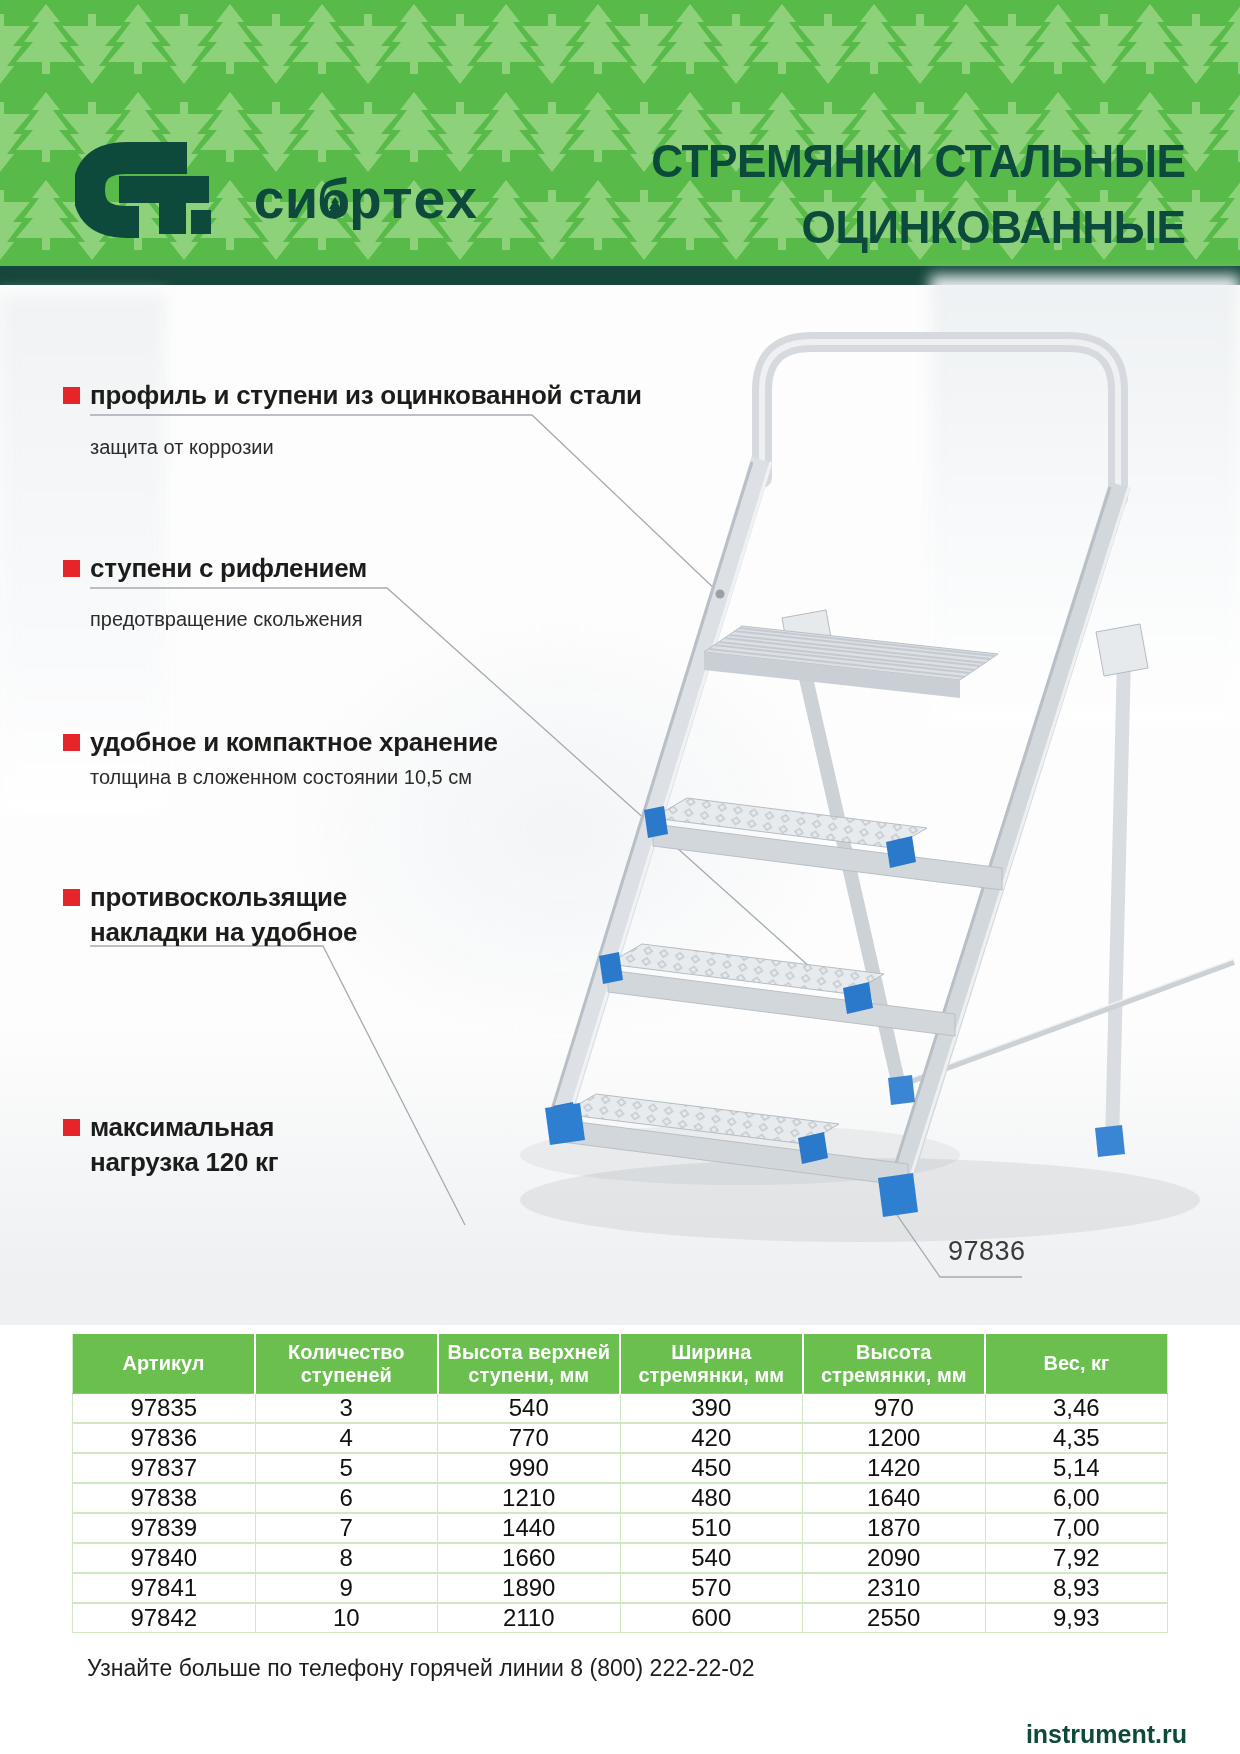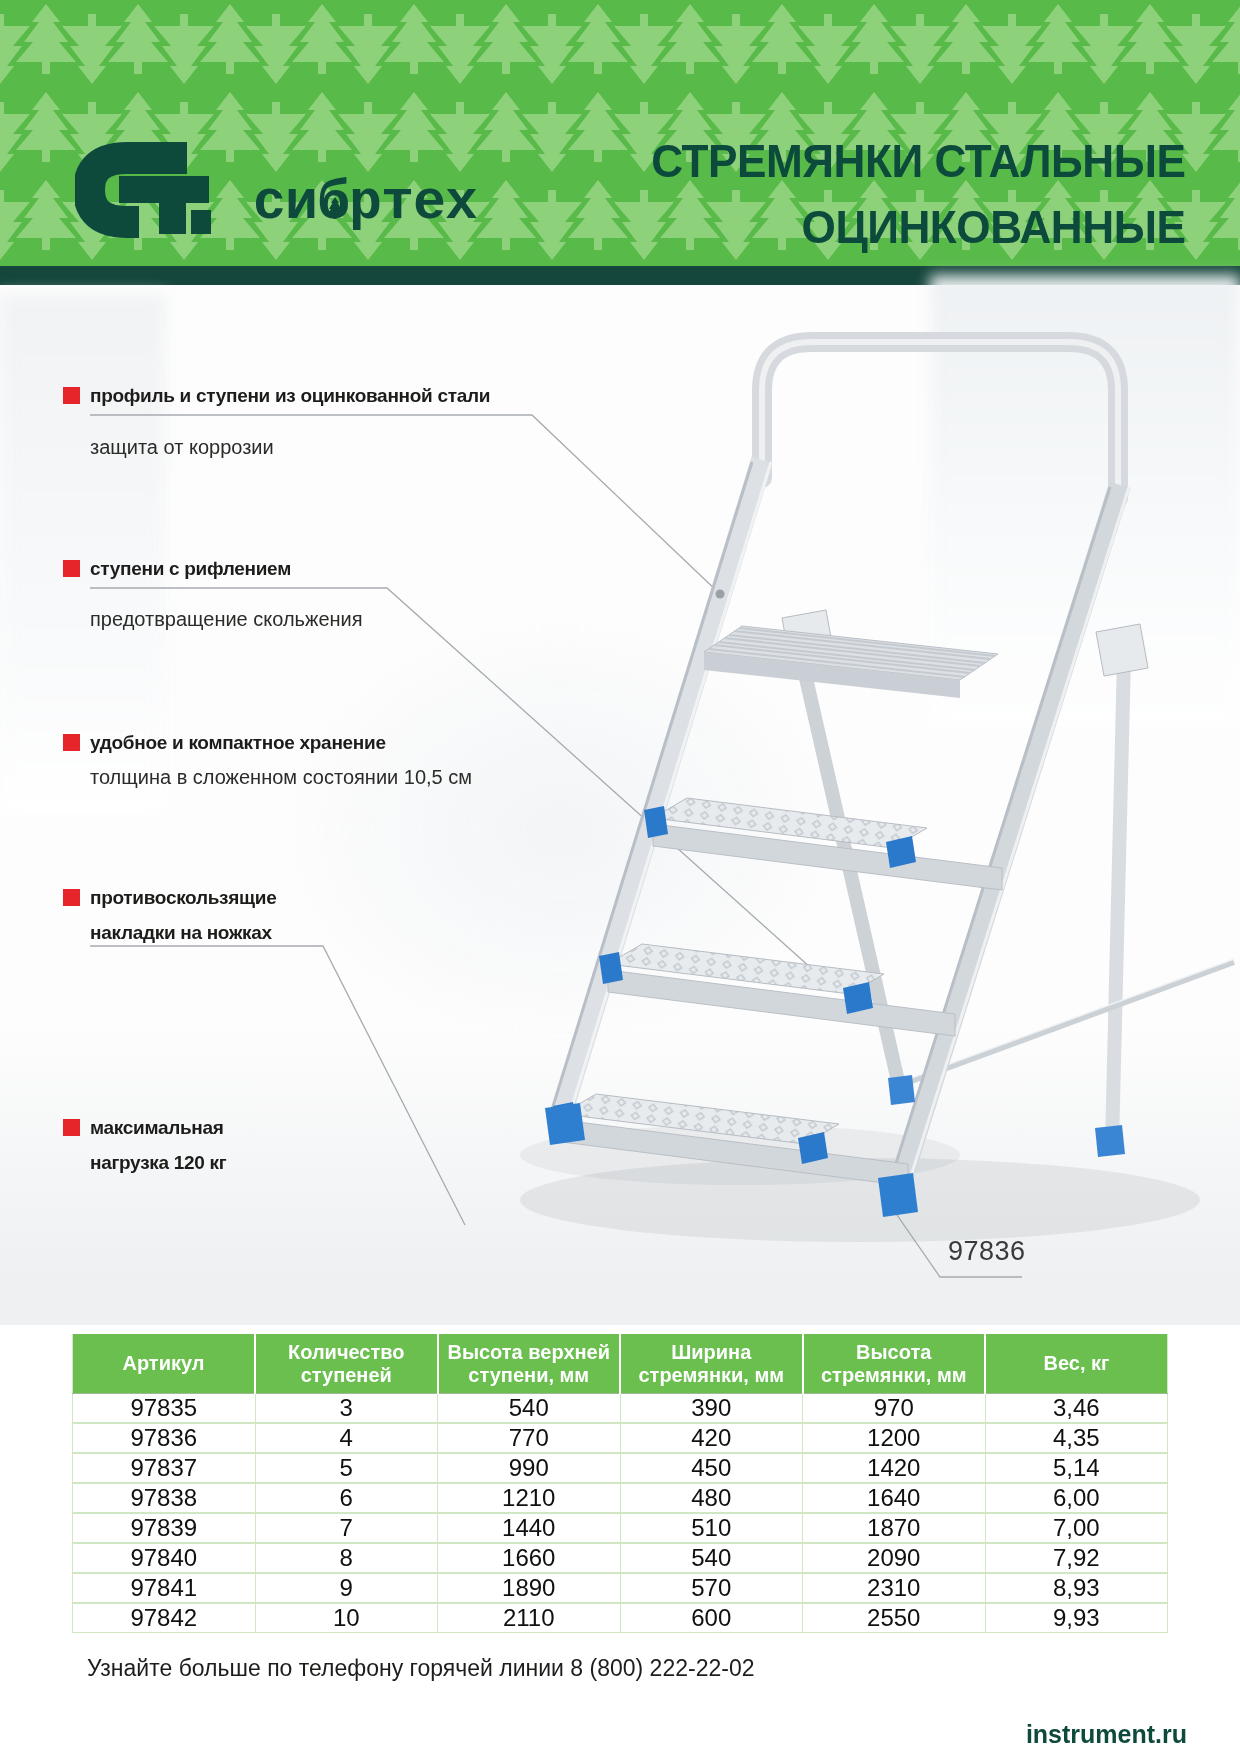--- a/index.html
+++ b/index.html
@@ -25,21 +25,21 @@
                background:linear-gradient(180deg,#f0f2f4 0%,#f9fafb 70%,#ffffff 100%);
                filter:blur(8px);}
   .bg-wall{position:absolute;left:280px;top:330px;width:560px;height:430px;
            background:radial-gradient(ellipse at center,#f2f4f6 0%,rgba(255,255,255,0) 70%);
            filter:blur(10px);}
   .bg-floor{position:absolute;left:0;top:740px;width:1240px;height:300px;
             background:linear-gradient(180deg,rgba(251,252,252,0) 0%,#eef0f2 85%);}
   .ladder-svg{position:absolute;left:0;top:-35px;}
   
   .bullet{position:absolute;width:17px;height:17px;background:#e5252a;}
-  .f-title{position:absolute;left:90px;font-size:19px;font-weight:bold;color:#1c1c1a;
+  .f-title{position:absolute;left:90px;font-size:26px;font-weight:bold;color:#1c1c1a;
            letter-spacing:-0.3px;line-height:35px;}
   .f-sub{position:absolute;left:90px;font-size:20px;font-weight:400;color:#2b2b29;line-height:34px;}
   .prod-label{position:absolute;left:948px;top:1236px;font-size:27px;color:#3a3a3a;letter-spacing:0.5px;}
   
   .spec{position:absolute;left:72px;top:1334px;width:1096px;}
   table{border-collapse:collapse;width:100%;table-layout:fixed;}
   thead th{background:#6abf4f;color:#ffffff;font-size:20px;font-weight:bold;line-height:23px;
            height:55px;padding:2px 8px;border-left:2px solid #ffffff;vertical-align:middle;}
   thead th:first-child{border-left:none;}
   tbody td{height:27px;font-size:24px;color:#101010;text-align:center;vertical-align:middle;
@@ -196,21 +196,21 @@
   <div class="f-title" style="top:725px;">
     <div>удобное и компактное хранение</div>
   </div>
   <div class="f-sub" style="top:760px;">
     <div>толщина в сложенном состоянии 10,5 см</div>
   </div>
 
   <span class="bullet" style="left:63px;top:889px;"></span>
   <div class="f-title" style="top:880px;">
     <div>противоскользящие</div>
-    <div>накладки на ножках</div>
+    <div>накладки на удобное</div>
   </div>
 
   <span class="bullet" style="left:63px;top:1119px;"></span>
   <div class="f-title" style="top:1110px;">
     <div>максимальная</div>
     <div>нагрузка  120 кг</div>
   </div>
 
   <div class="prod-label">97836</div>
 

